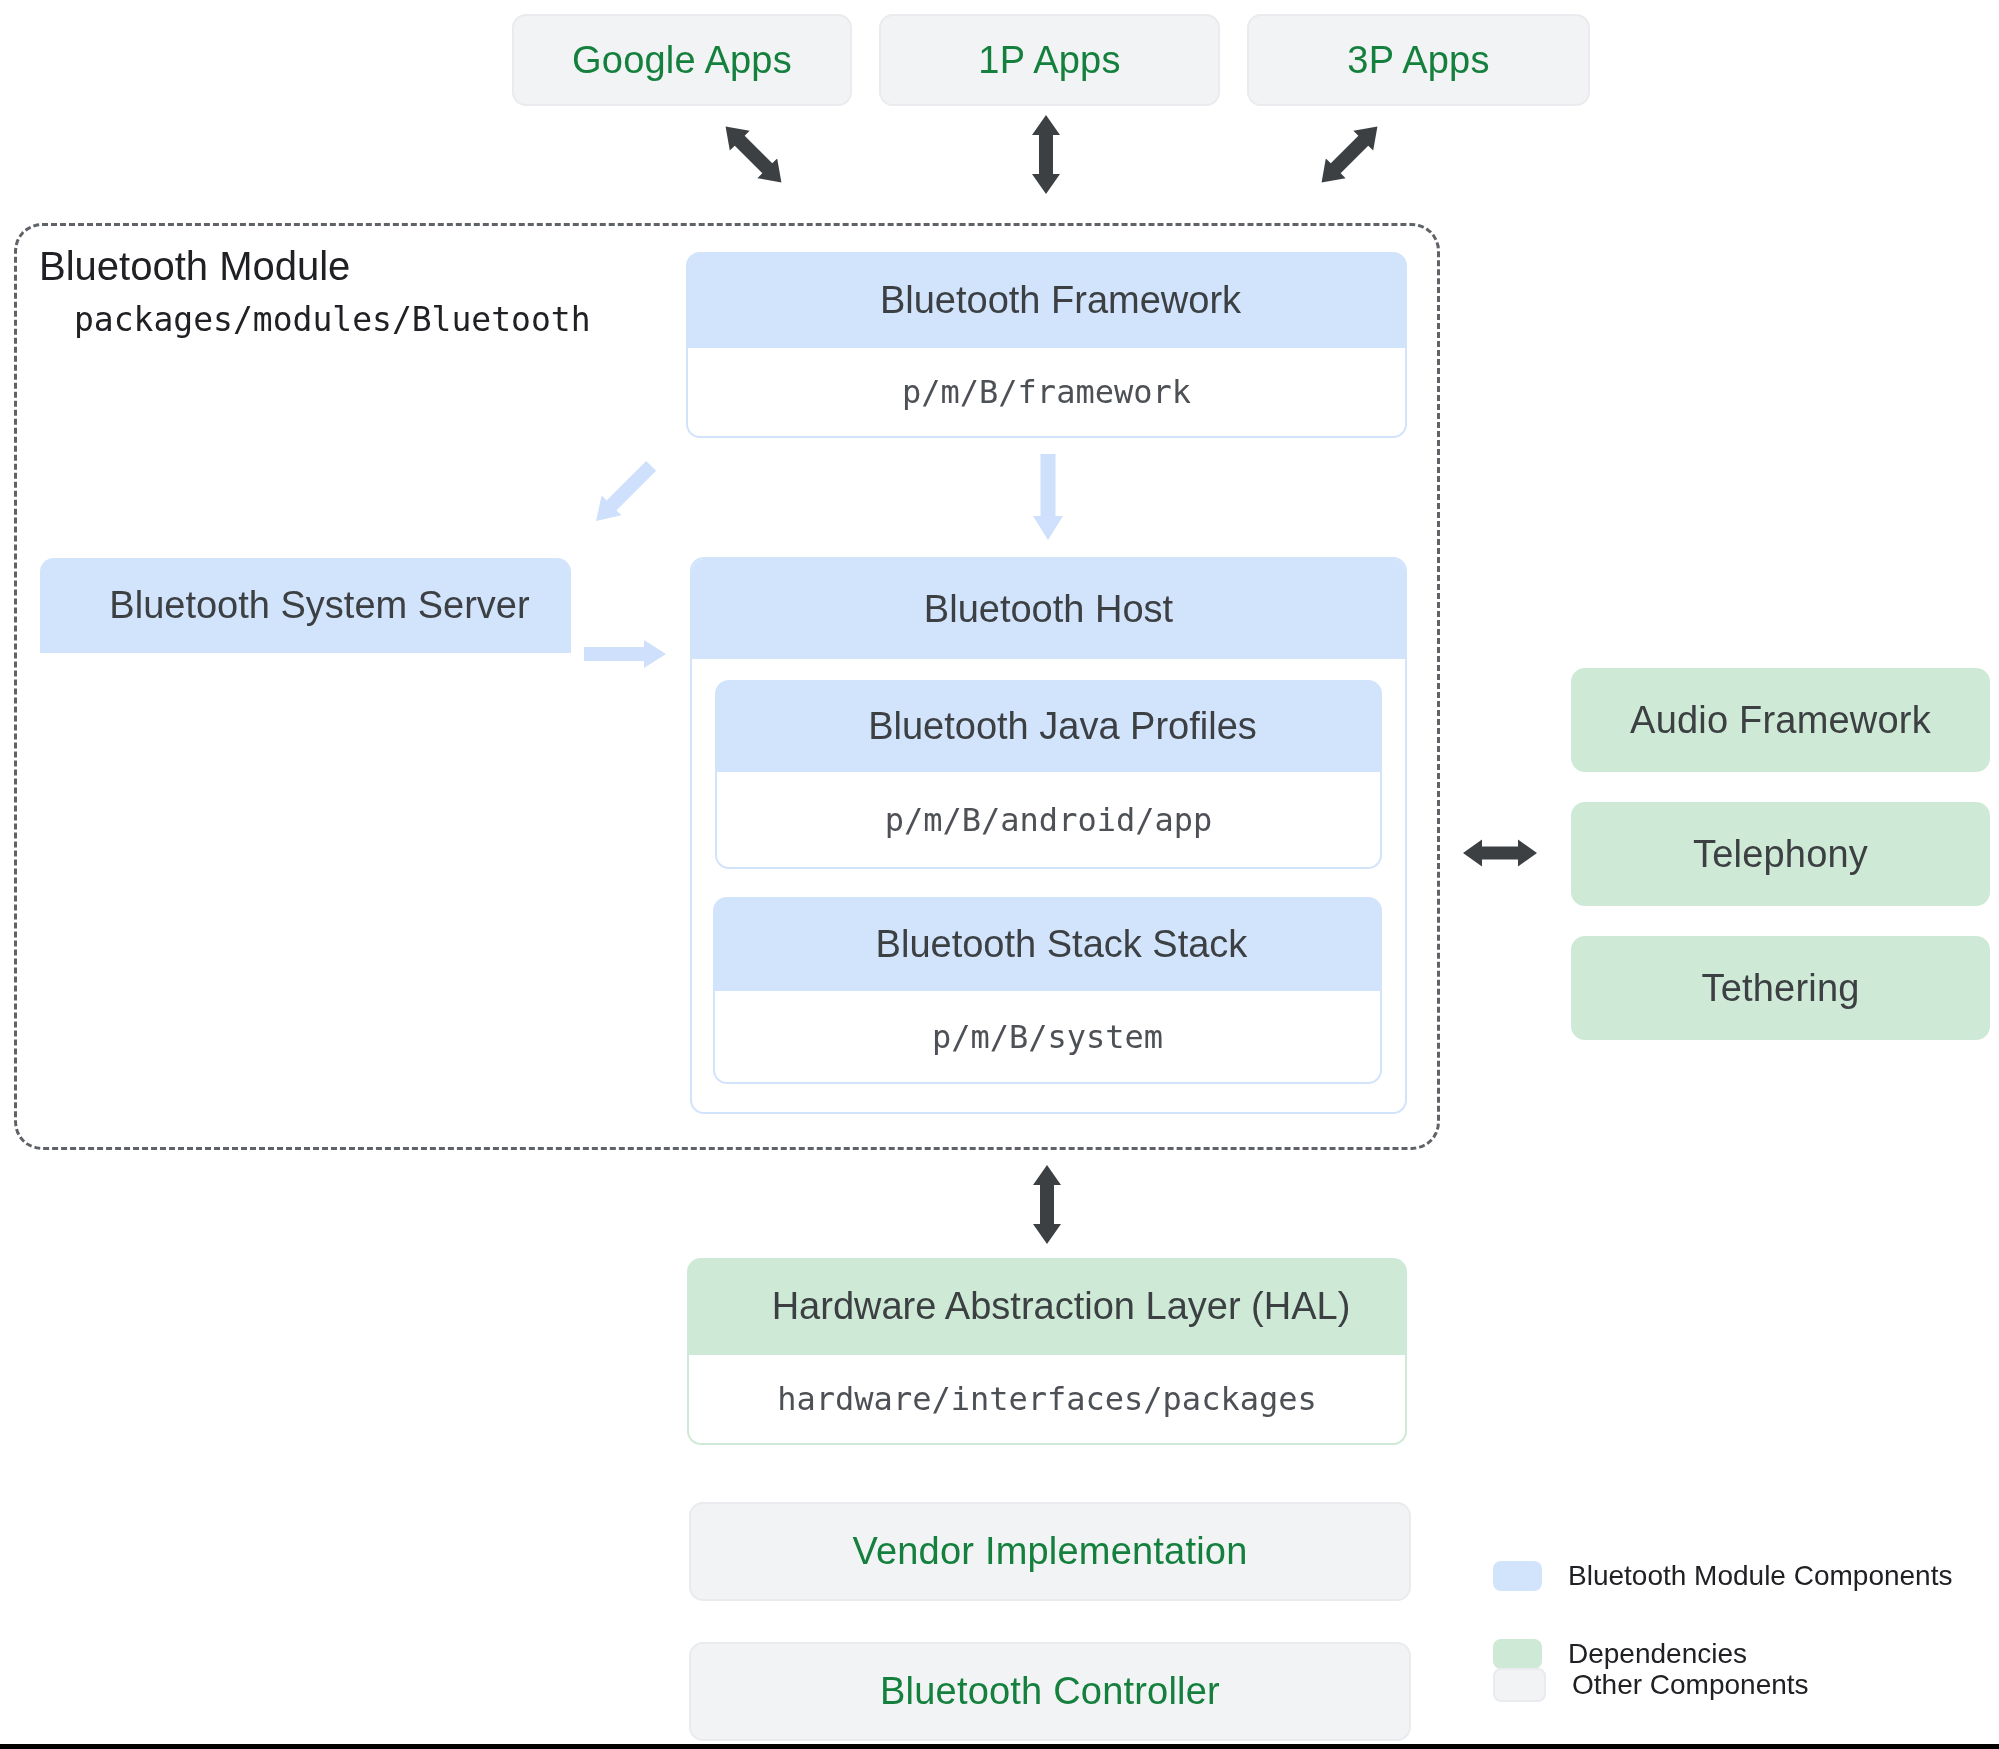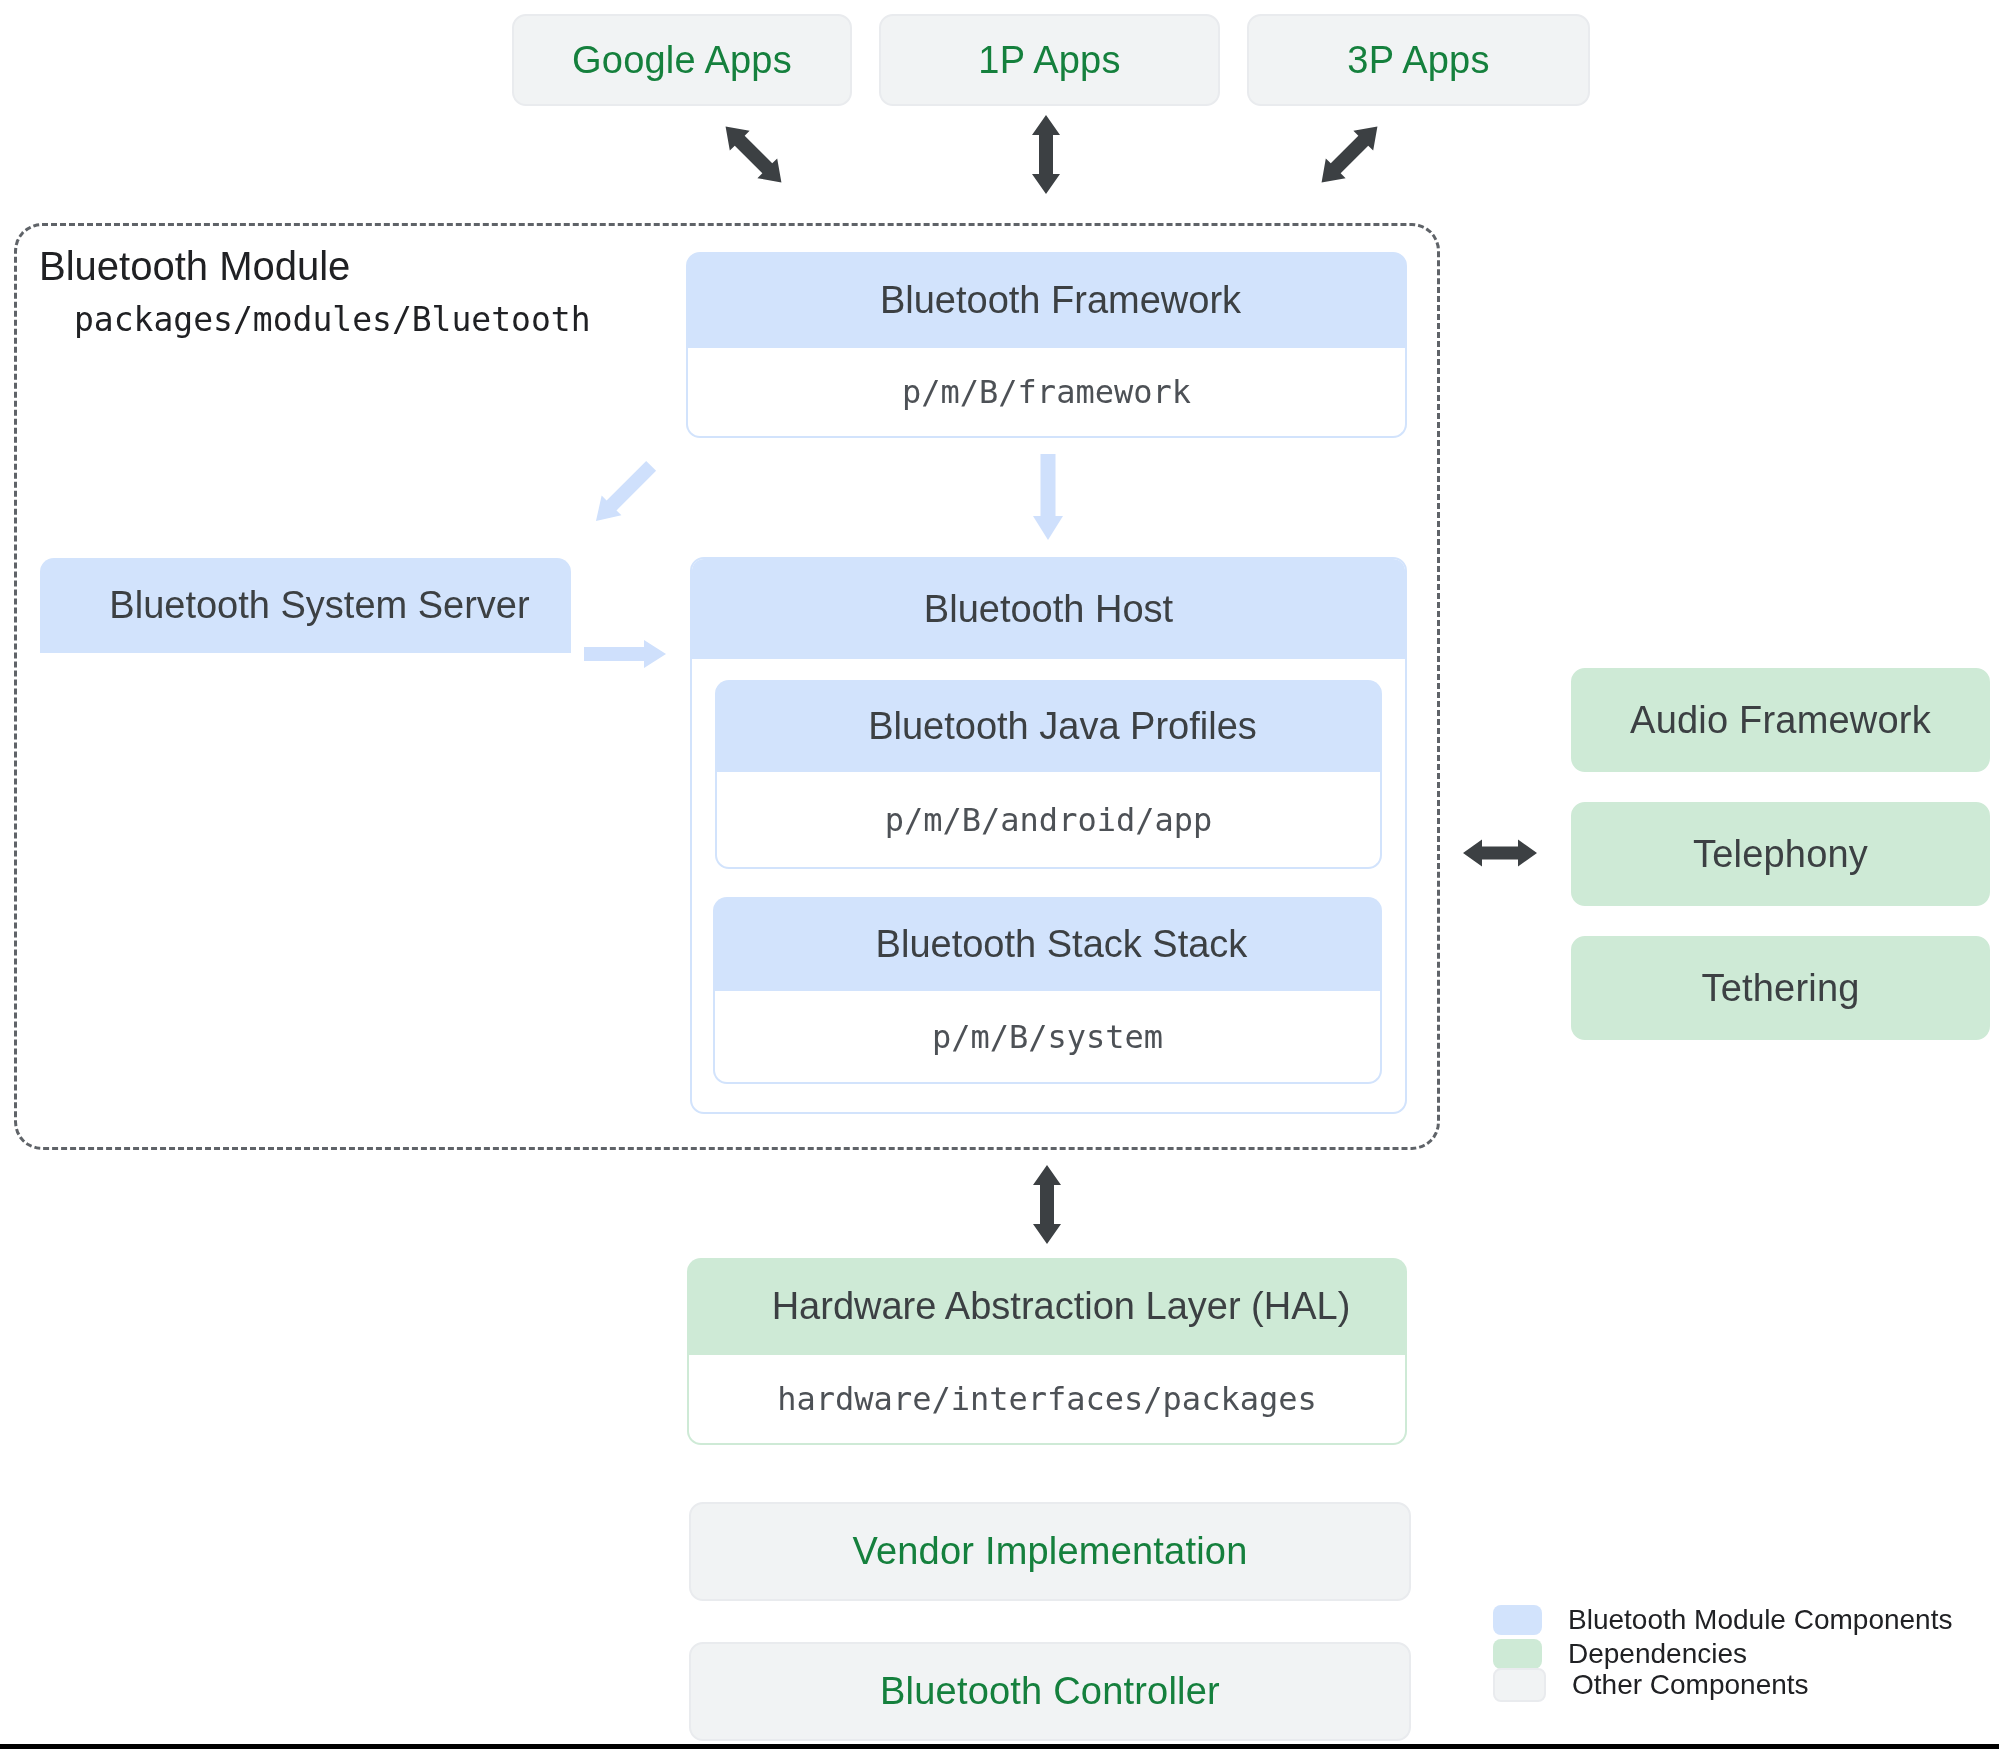--- a/index.html
+++ b/index.html
@@ -166,21 +166,21 @@
     </div>
   </div>
 
   <div class="chip gray" style="left:689px;top:1502px;width:718px;height:95px;">
     <span>Vendor Implementation</span>
   </div>
   <div class="chip gray" style="left:689px;top:1642px;width:718px;height:95px;">
     <span>Bluetooth Controller</span>
   </div>
 
-  <div class="legend-row" style="left:1493px;top:1560px;margin-top:44px;">
+  <div class="legend-row" style="left:1493px;top:1560px;">
     <div class="legend-swatch blue"></div>
     <div class="legend-label">Bluetooth Module Components</div>
   </div>
   <div class="legend-row" style="left:1493px;top:1614px;margin-top:24px;">
     <div class="legend-swatch green"></div>
     <div class="legend-label">Dependencies</div>
   </div>
   <div class="legend-row" style="left:1493px;top:1668px;">
     <div class="legend-swatch gray"></div>
     <div class="legend-label">Other Components</div>

